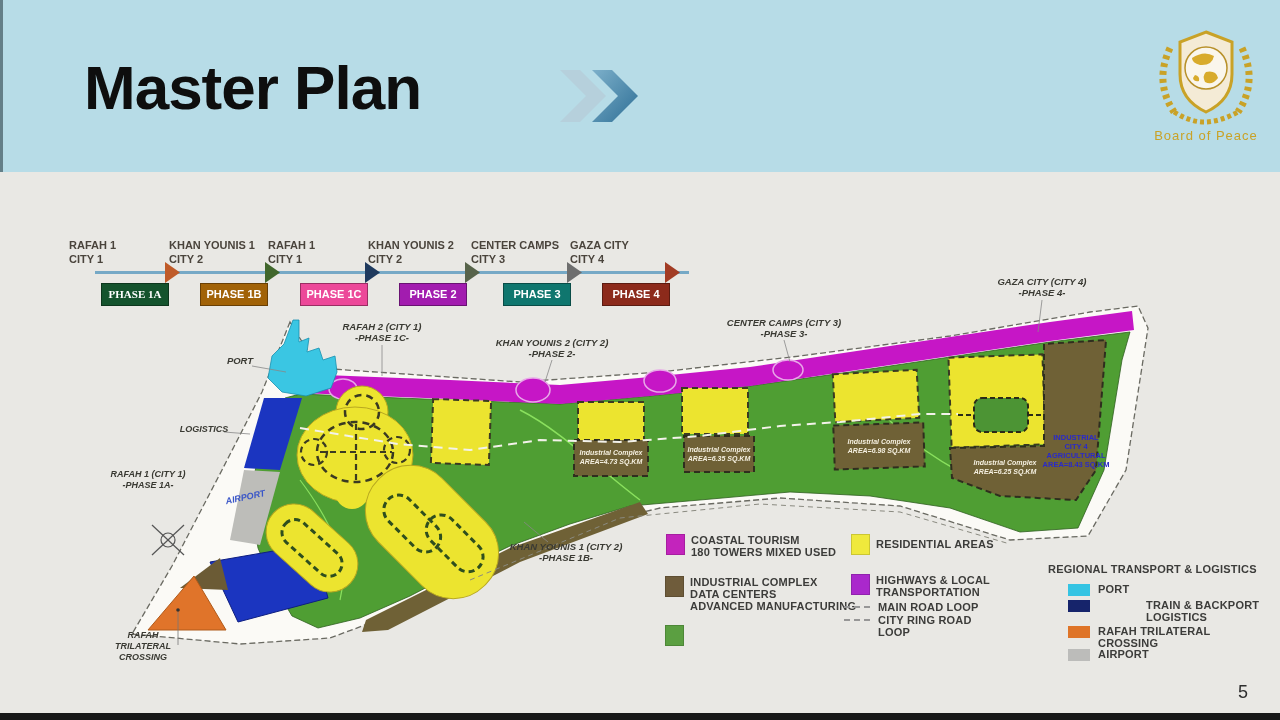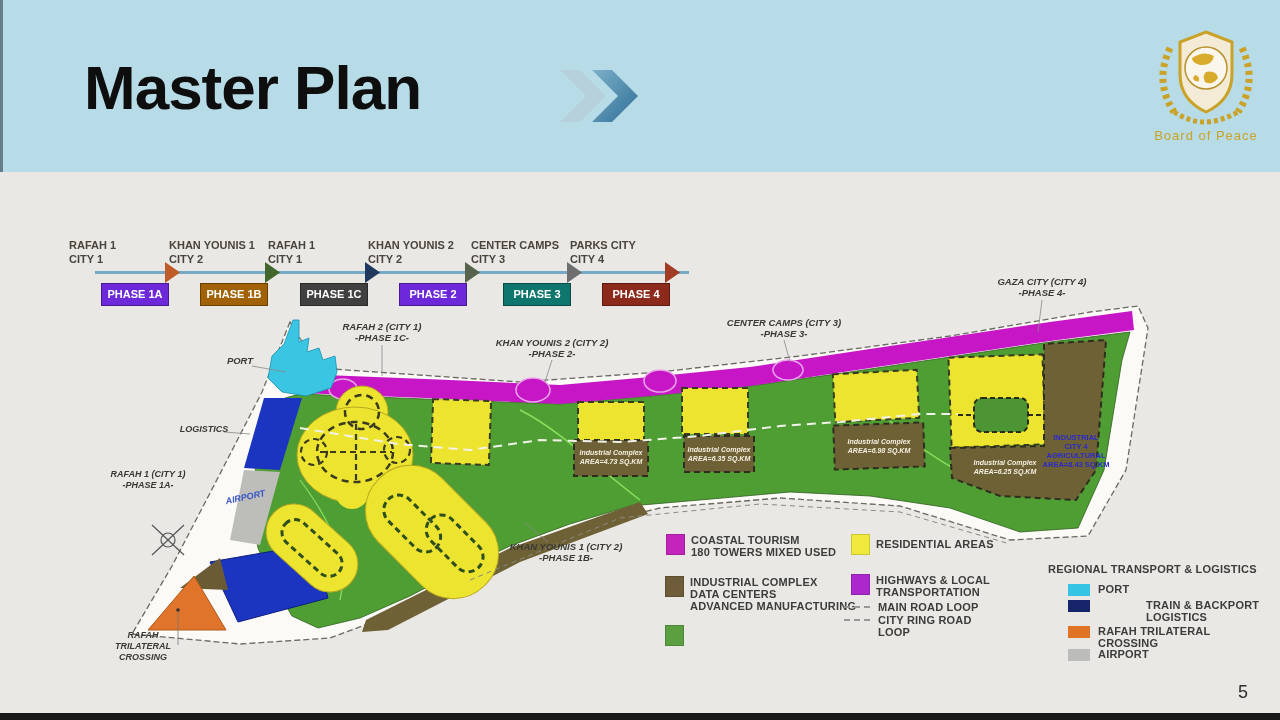--- a/index.html
+++ b/index.html
@@ -78,36 +78,36 @@
   </div>
 <div class="abs tl-label" style="left:368px;">
   <div>KHAN YOUNIS 2</div>
     <div>CITY 2</div>
   </div>
 <div class="abs tl-label" style="left:471px;">
   <div>CENTER CAMPS</div>
     <div>CITY 3</div>
   </div>
 <div class="abs tl-label" style="left:570px;">
-  <div>PARKS CITY</div>
+  <div>GAZA CITY</div>
     <div>CITY 4</div>
   </div>
 
 <div class="abs" id="tl-line"></div>
 <div class="abs tl-arrow" style="left: 165px; background-color: rgb(191, 91, 41);"></div>
 <div class="abs tl-arrow" style="left: 265px; background-color: rgb(65, 103, 44);"></div>
 <div class="abs tl-arrow" style="left: 365px; background-color: rgb(31, 58, 94);"></div>
 <div class="abs tl-arrow" style="left: 465px; background-color: rgb(87, 99, 74);"></div>
 <div class="abs tl-arrow" style="left: 567px; background-color: rgb(110, 110, 110);"></div>
 <div class="abs tl-arrow" style="left: 665px; background-color: rgb(162, 60, 36);"></div>
 
-<div class="abs phase-box" style="left: 101px; background-color: #6d28d9;">PHASE 1A</div>
+<div class="abs phase-box" style="left: 101px; background-color: #14532d; font-family: Liberation Serif, serif;">PHASE 1A</div>
 <div class="abs phase-box" style="left: 200px; background-color: #a16207;">PHASE 1B</div>
-<div class="abs phase-box" style="left: 300px; background-color: #404040;">PHASE 1C</div>
-<div class="abs phase-box" style="left: 399px; background-color: #6d28d9;">PHASE 2</div>
+<div class="abs phase-box" style="left: 300px; background-color: #ec4899;">PHASE 1C</div>
+<div class="abs phase-box" style="left: 399px; background-color: #a21caf;">PHASE 2</div>
 <div class="abs phase-box" style="left: 503px; background-color: #0f766e;">PHASE 3</div>
 <div class="abs phase-box" style="left: 602px; background-color: rgb(140, 42, 27);">PHASE 4</div>
 
 <svg class="abs" style="left:0;top:0;" width="1280" height="720" viewBox="0 0 1280 720">
 
   <path d="M 290 322 L 262 392 L 222 470 L 172 566 L 132 634 L 240 644 L 330 638 L 400 612
            L 480 566 L 560 532 L 660 508 L 780 498 L 900 506 L 1010 540 L 1088 536
            L 1126 470 L 1148 328 L 1138 306 L 1090 312 L 950 336 L 800 356 L 660 372
            L 520 382 L 318 368 Z" fill="#fbfaf6" stroke="#6a6a62" stroke-width="1.3" stroke-dasharray="6,3"></path>
 

